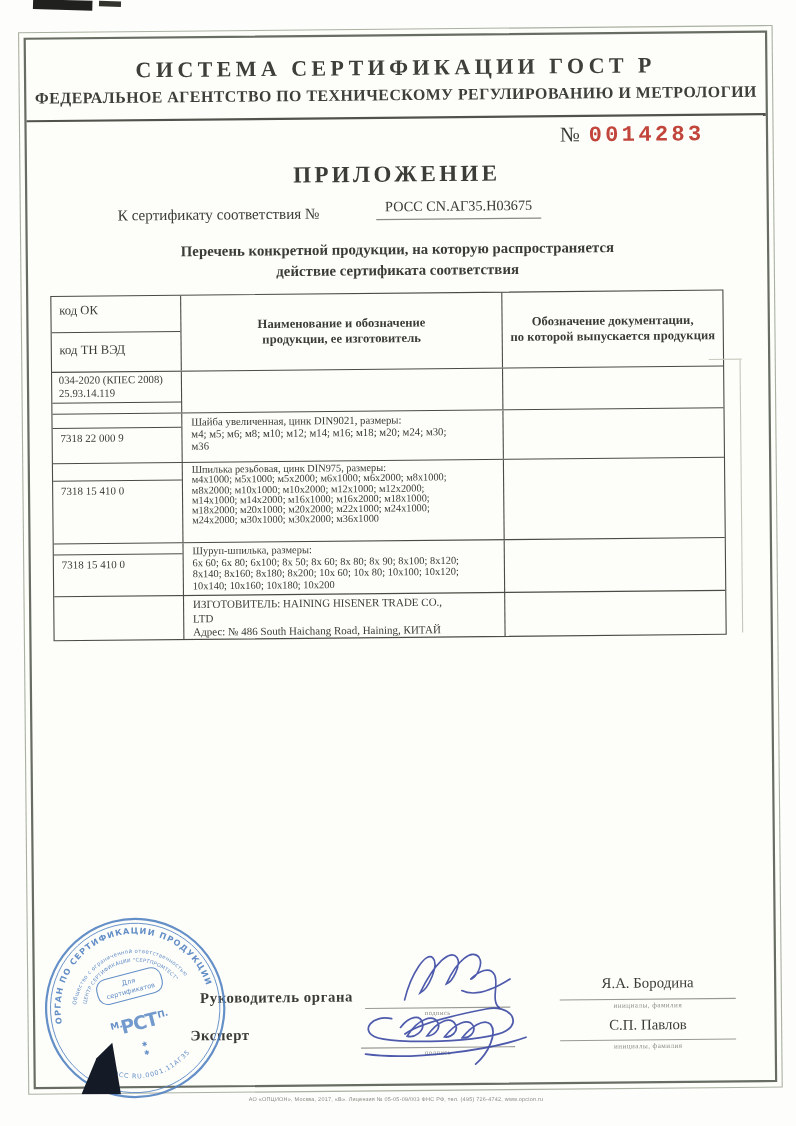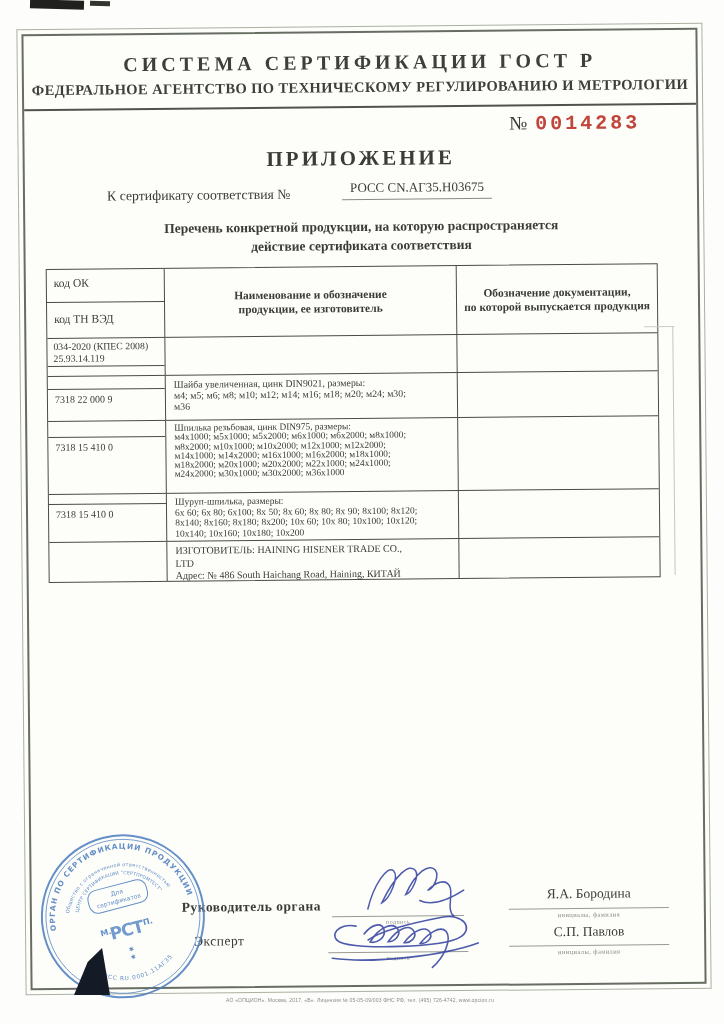--- a/index.html
+++ b/index.html
@@ -50,21 +50,21 @@
   .code{padding:4px 4px 0 7px;font-size:10px;}
   .nm-t{font-size:9.8px;line-height:11px;display:block;}
   .rowC .nm-t{font-size:9.4px;line-height:9.3px;}
   .rowD .nm-t{font-size:9.5px;line-height:10.6px;}
   .rowE .c2{padding-right:8px;}
   .mk{display:block;font-size:10px;line-height:12.5px;}
   .fold-v{left:646px;top:297px;width:1px;height:248px;background:#c4c8bb;}
   .fold-h{left:618px;top:296px;width:30px;height:1px;background:#c9cdc0;}
   
   .role1{top:865px;left:150px;font-size:13.5px;font-weight:bold;letter-spacing:0.5px;}
-  .role2{top:899px;left:162px;font-size:13.5px;font-weight:normal;letter-spacing:0.5px;}
+  .role2{top:899px;left:141px;font-size:13.5px;font-weight:bold;letter-spacing:0.5px;}
   .sigline1{top:866px;left:300px;width:132px;height:17px;border-bottom:1px solid #9a9a94;}
   .sigline2{top:902px;left:296px;width:140px;height:17px;border-bottom:1px solid #9a9a94;}
   .cap{position:absolute;font-size:6px;color:#8d8d87;letter-spacing:0.4px;text-align:center;}
   .cap1{top:886px;left:300px;width:132px;}
   .cap2{top:922px;left:296px;width:140px;}
   .name1{top:855px;left:477px;width:160px;text-align:center;font-size:13.5px;border-bottom:1px solid #9a9a94;padding-bottom:6px;}
   .name2{top:893px;left:477px;width:160px;text-align:center;font-size:13.5px;border-bottom:1px solid #9a9a94;padding-bottom:5px;}
   .ncap1{top:880px;left:477px;width:160px;font-size:6.5px;}
   .ncap2{top:917px;left:477px;width:160px;font-size:6.5px;}
   .sig-svg{position:absolute;z-index:5;}

